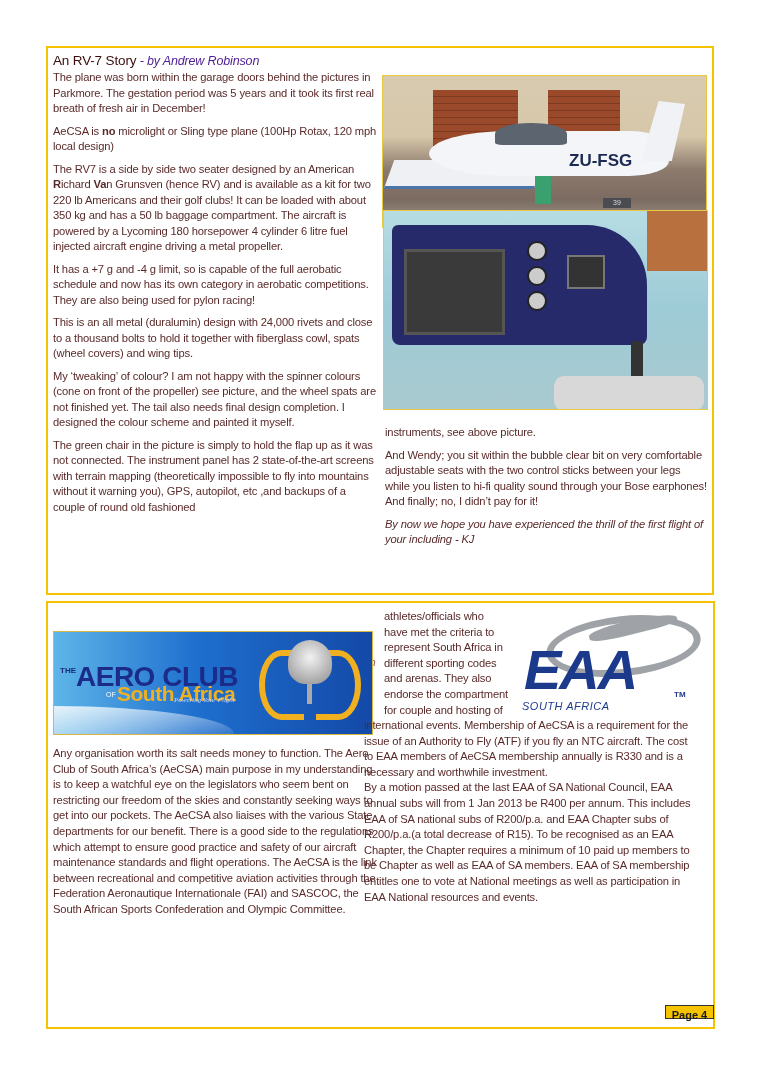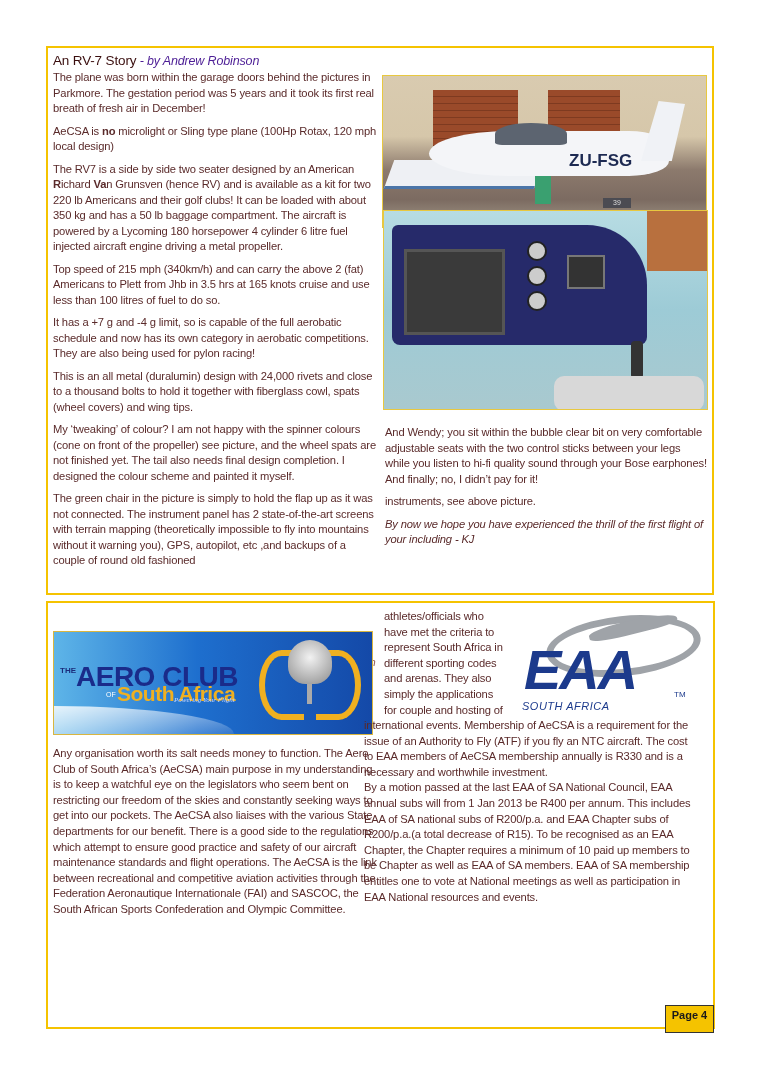--- a/index.html
+++ b/index.html
@@ -68,40 +68,39 @@
      background:radial-gradient(circle at 50% 40%,#f2f2f2,#8c8c8c); }
   .protea-stem { position:absolute; left:253px; top:50px; width:5px; height:22px; background:#aaa; }
   
   #logo-eaa { left:518px; top:608px; width:195px; height:110px; border:none; background:transparent; }
   .eaa-ring { position:absolute; left:28px; top:8px; width:155px; height:60px; border:7px solid #9fa3a8;
      border-radius:50%; box-sizing:border-box; transform:rotate(-6deg); }
   .eaa-plane { position:absolute; left:70px; top:12px; width:90px; height:14px; background:#9fa3a8;
      border-radius:50% 80% 40% 50%; transform:rotate(-14deg); }
   .eaa-text { position:absolute; left:6px; top:34px; font-size:56px; font-weight:bold; font-style:italic;
      color:#1c3a8c; font-family:"Liberation Sans", sans-serif; letter-spacing:-2px; line-height:56px; }
-  .eaa-tm { position:absolute; left:156px; top:82px; font-size:8px; font-weight:normal; color:#1c3a8c; font-family:"Liberation Sans", sans-serif; }
+  .eaa-tm { position:absolute; left:156px; top:82px; font-size:8px; font-weight:bold; color:#1c3a8c; font-family:"Liberation Sans", sans-serif; }
   .eaa-sa { position:absolute; left:4px; top:92px; font-size:11px; font-style:italic; color:#1c3a8c;
      font-family:"Liberation Sans", sans-serif; letter-spacing:0.5px; }
   
-  #page-badge { position:absolute; left:665px; top:1005px; width:49px; height:28px; background:#f5c300;
+  #page-badge { position:absolute; left:665px; top:1005px; width:49px; height:14px; background:#f5c300;
      border:1.5px solid #333; box-sizing:border-box; font-family:"Liberation Sans", sans-serif;
      font-weight:bold; font-size:11px; color:#1a1a1a; text-align:center; line-height:19px; }
   .ital { font-style:italic; }
 </style>
 </head>
 <body>
 
 <div class="box" id="box-top"></div>
 
 <div class="col txt" style="left:53px; top:52px; width:325px;">
   <h1 class="t1"><span>An RV-7 Story</span><span class="by"> - by Andrew Robinson</span></h1>
   <p>The plane was born within the garage doors behind the pictures in Parkmore. The gestation period was 5 years and it took its first real breath of fresh air in December!</p>
   <p><span>AeCSA is </span><b>no</b> <span>microlight or Sling type plane (100Hp Rotax, 120 mph local design)</span></p>
   <p><span>The RV7 is a side by side two seater designed by an American</span> <b>R</b><span>ichard </span><b>Va</b><span>n</span><span> Grunsven (hence RV) and is available as a kit for two 220 lb Americans and their golf clubs!  It can be loaded with about 350 kg and has a 50 lb baggage compartment. The aircraft is powered by a Lycoming 180 horsepower 4 cylinder 6 litre fuel injected aircraft engine driving a metal propeller.</span></p>
-  <p>Top speed of 215 mph (340km/h) and can carry the above 2 (fat) Americans to Plett from Jhb in 3.5 hrs at 165 knots cruise and use less than 100 litres of fuel to do so.</p>
   <p>It has a +7 g and -4 g limit, so is capable of the full aerobatic schedule and now has its own category in aerobatic competitions. They are also being used for pylon racing!</p>
   <p>This is an all metal (duralumin) design with 24,000 rivets and close to a thousand bolts to hold it together with fiberglass cowl, spats (wheel covers) and wing tips.</p>
   <p>My ‘tweaking’ of colour? I am not happy with the spinner colours (cone on front of the propeller) see picture, and the wheel spats are not finished yet. The tail also needs final design completion. I designed the colour scheme and painted it myself.</p>
   <p>The green chair in the picture is simply to hold the flap up as it was not connected. The instrument panel has 2 state-of-the-art screens with terrain mapping (theoretically impossible to fly into mountains without it warning you), GPS, autopilot, etc ,and backups of a couple of round old fashioned</p>
 </div>
 
 <div class="img" id="photo-plane">
   <div class="garage" style="left:50px; width:85px;"></div>
   <div class="garage" style="left:165px; width:72px;"></div>
   <div class="wing"></div>
@@ -119,22 +118,22 @@
   <div class="screen"></div>
   <div class="screen2"></div>
   <div class="gauge" style="left:143px; top:30px;"></div>
   <div class="gauge" style="left:143px; top:55px;"></div>
   <div class="gauge" style="left:143px; top:80px;"></div>
   <div class="stick"></div>
   <div class="seat"></div>
 </div>
 
 <div class="col txt" style="left:385px; top:425px; width:322px;">
+  <p>instruments, see above picture.</p>
   <p>And Wendy; you sit within the bubble clear bit on very comfortable adjustable seats with the two control sticks between your legs while you listen to hi-fi quality sound through your Bose earphones! And finally; no, I didn’t pay for it!</p>
-  <p>instruments, see above picture.</p>
   <p class="ital">By now we hope you have experienced the thrill of the first flight of your including - KJ</p>
 </div>
 
 <div class="box" id="box-bottom"></div>
 
 <div class="col" style="left:53px; top:608px; width:325px;margin-top:47px;">
   <h2 class="t2"><span>A Comment on the Cost of Belonging to EAA</span><span class="by"> - by Karl Jensen</span></h2>
 </div>
 
 <div class="img" id="banner-aeroclub">
@@ -161,21 +160,21 @@
   <div class="eaa-tm">TM</div>
   <div class="eaa-sa">SOUTH AFRICA</div>
 </div>
 
 <div class="col txt" style="left:384px; top:609px; width:140px; line-height:15.6px;">
   <div>athletes/officials who</div>
   <div>have met the criteria to</div>
   <div>represent South Africa in</div>
   <div>different sporting codes</div>
   <div>and arenas. They also</div>
-  <div>simply the applications</div>
+  <div>endorse the compartment</div>
   <div>for couple and hosting of</div>
 </div>
 
 <div class="col txt" style="left:364px; top:718px; width:328px; line-height:15.6px;">
   <div>international events.  Membership of AeCSA is a requirement for the issue of an Authority to Fly (ATF) if you fly an NTC aircraft. The cost to EAA members of AeCSA membership annually is R330 and is a necessary and worthwhile investment.</div>
   <div>By a motion passed at the last EAA of SA National Council, EAA annual subs will from 1 Jan 2013 be R400 per annum. This includes EAA of SA national subs of R200/p.a. and EAA Chapter subs of R200/p.a.(a total decrease of R15).  To be recognised as an EAA Chapter, the Chapter requires a minimum of 10 paid up members to be Chapter as well as EAA of SA members. EAA of SA membership entitles one to vote at National meetings as well as participation in EAA National resources and events.</div>
 </div>
 
 <div id="page-badge">Page 4</div>
 

